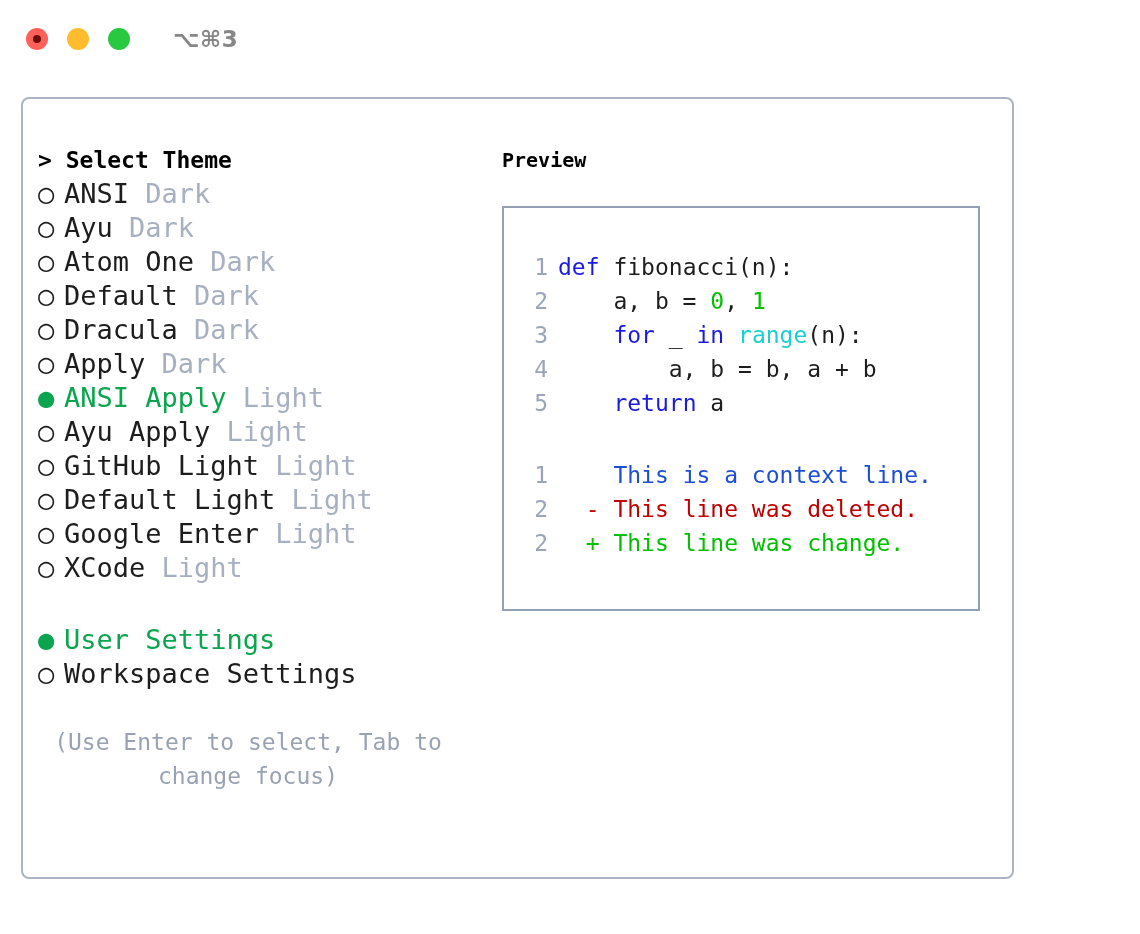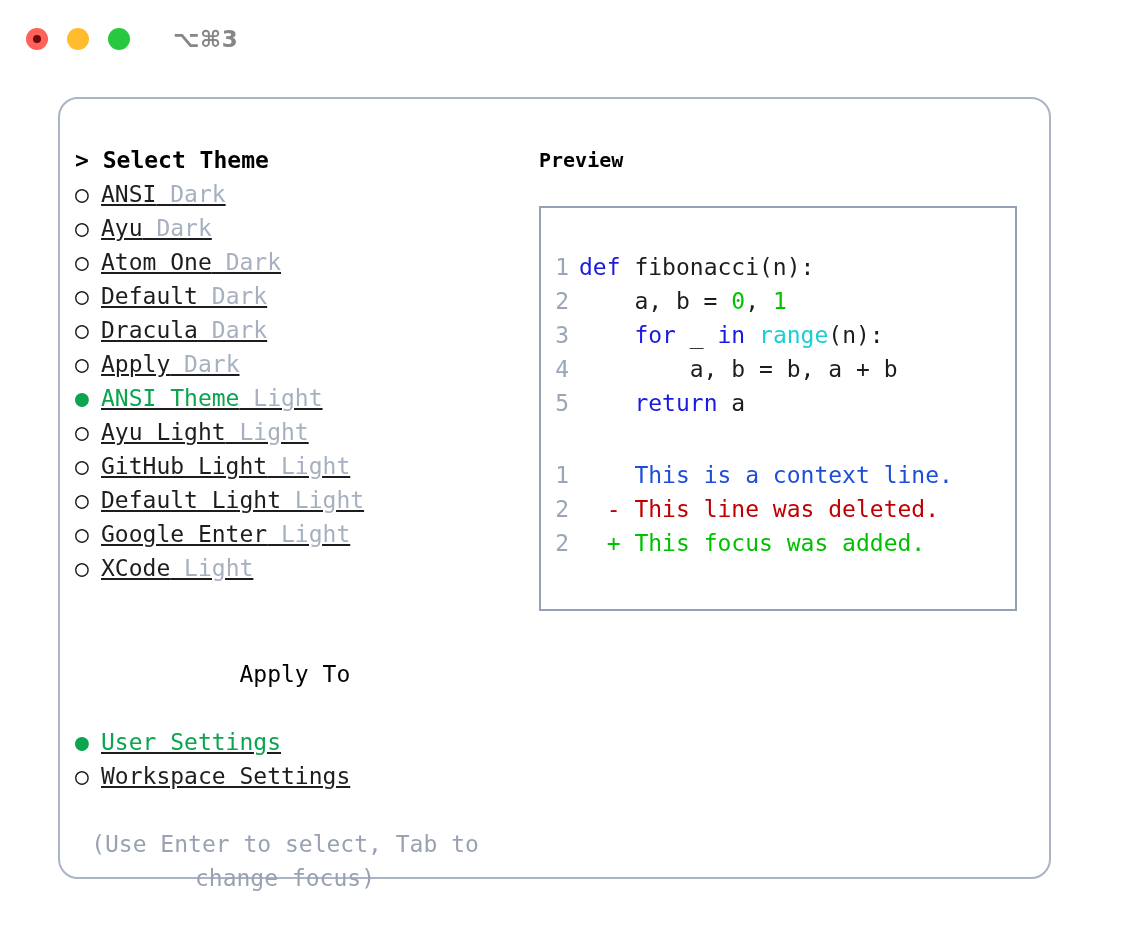--- a/index.html
+++ b/index.html
@@ -71,24 +71,23 @@
   }
 
   
   #panel {
     position: absolute;
     left: 21px;
     top: 97px;
     width: 993px;
     height: 782px;
     border: 2px solid #aab4c4;
-    border-radius: 20px;
-    box-sizing: border-box;
-    background: #ffffff;
-    margin-left: 37px;
+    border-radius: 8px;
+    box-sizing: border-box;
+    background: #ffffff;
   }
 
   #panel-inner {
     position: relative;
     width: 100%;
     height: 100%;
   }
 
   
   #theme-column {
@@ -100,26 +99,25 @@
 
   .section-head {
     font-size: 23px;
     line-height: 34px;
     color: #000000;
     white-space: pre;
   }
   .section-head.bold { font-weight: 700; }
 
   .opt-row {
-    font-size: 23px;
+    font-size: 27px;
     line-height: 34px;
     color: #1d1d1d;
     white-space: pre;
     display: block;
-    text-decoration: underline;
   }
   .opt-row .marker {
     display: inline-block;
     width: 26px;
     color: #1d1d1d;
   }
   .opt-row.selected .marker,
   .opt-row.selected .opt-label { color: #0aa54e; }
 
   .opt-label { color: #1d1d1d; }
@@ -159,20 +157,21 @@
     border: 2px solid #93a0b5;
     box-sizing: border-box;
     background: #ffffff;
     padding: 42px 0 0 0;
   }
 
   .code-line {
     font-size: 23px;
     line-height: 34px;
     white-space: pre;
+    padding-left: 16px;
   }
   .gutter {
     display: inline-block;
     width: 28px;
     text-align: right;
     color: #9aa5b8;
     margin-right: 10px;
   }
   .k   { color: #1a1ae0; }           
   .bi  { color: #17cfd4; }           
@@ -205,33 +204,30 @@
 
         <div class="section-head bold">&gt; Select Theme</div>
 
         <div id="theme-list">
             <div class="opt-row"><span class="marker">○</span><span class="opt-label">ANSI</span><span class="opt-suffix"> Dark</span></div>
             <div class="opt-row"><span class="marker">○</span><span class="opt-label">Ayu</span><span class="opt-suffix"> Dark</span></div>
             <div class="opt-row"><span class="marker">○</span><span class="opt-label">Atom One</span><span class="opt-suffix"> Dark</span></div>
             <div class="opt-row"><span class="marker">○</span><span class="opt-label">Default</span><span class="opt-suffix"> Dark</span></div>
             <div class="opt-row"><span class="marker">○</span><span class="opt-label">Dracula</span><span class="opt-suffix"> Dark</span></div>
             <div class="opt-row"><span class="marker">○</span><span class="opt-label">Apply</span><span class="opt-suffix"> Dark</span></div>
-            <div class="opt-row selected"><span class="marker">●</span><span class="opt-label">ANSI Theme</span><span class="opt-suffix"> Light</span></div>
-            <div class="opt-row"><span class="marker">○</span><span class="opt-label">Ayu Light</span><span class="opt-suffix"> Light</span></div>
+            <div class="opt-row selected"><span class="marker">●</span><span class="opt-label">ANSI Apply</span><span class="opt-suffix"> Light</span></div>
+            <div class="opt-row"><span class="marker">○</span><span class="opt-label">Ayu Apply</span><span class="opt-suffix"> Light</span></div>
             <div class="opt-row"><span class="marker">○</span><span class="opt-label">GitHub Light</span><span class="opt-suffix"> Light</span></div>
             <div class="opt-row"><span class="marker">○</span><span class="opt-label">Default Light</span><span class="opt-suffix"> Light</span></div>
             <div class="opt-row"><span class="marker">○</span><span class="opt-label">Google Enter</span><span class="opt-suffix"> Light</span></div>
             <div class="opt-row"><span class="marker">○</span><span class="opt-label">XCode</span><span class="opt-suffix"> Light</span></div>
           </div>
 
         <div class="spacer-md"></div>
 
-        <div class="section-head">
-          <span class="marker" style="display:inline-block;width:26px;"></span><span>Apply To</span>
-        </div>
 
         <div id="apply-list">
             <div class="opt-row selected"><span class="marker">●</span><span class="opt-label">User Settings</span></div>
             <div class="opt-row"><span class="marker">○</span><span class="opt-label">Workspace Settings</span></div>
           </div>
 
         <div class="spacer-sm"></div>
 
         <div class="hint">(Use Enter to select, Tab to
 change focus)</div>
@@ -245,20 +241,20 @@
               <div class="code-line"><span class="gutter">1</span><span class="k">def </span><span class="pl">fibonacci(n):</span></div>
               <div class="code-line"><span class="gutter">2</span><span class="pl">    a, b = </span><span class="num">0</span><span class="pl">, </span><span class="num">1</span></div>
               <div class="code-line"><span class="gutter">3</span><span class="pl">    </span><span class="k">for</span><span class="pl"> _ </span><span class="k">in</span><span class="pl"> </span><span class="bi">range</span><span class="pl">(n):</span></div>
               <div class="code-line"><span class="gutter">4</span><span class="pl">        a, b = b, a + b</span></div>
               <div class="code-line"><span class="gutter">5</span><span class="pl">    </span><span class="k">return</span><span class="pl"> a</span></div>
             </div>
           <div class="diff-gap"></div>
           <div id="diff-block">
               <div class="code-line"><span class="gutter">1</span><span class="d-ctx">    </span><span class="d-ctx">This is a context line.</span></div>
               <div class="code-line"><span class="gutter">2</span><span class="d-del">  - </span><span class="d-del">This line was deleted.</span></div>
-              <div class="code-line"><span class="gutter">2</span><span class="d-add">  + </span><span class="d-add">This focus was added.</span></div>
+              <div class="code-line"><span class="gutter">2</span><span class="d-add">  + </span><span class="d-add">This line was change.</span></div>
             </div>
         </div>
       </div>
 
     </div>
   </div>
 </div>
 
 </body></html>

